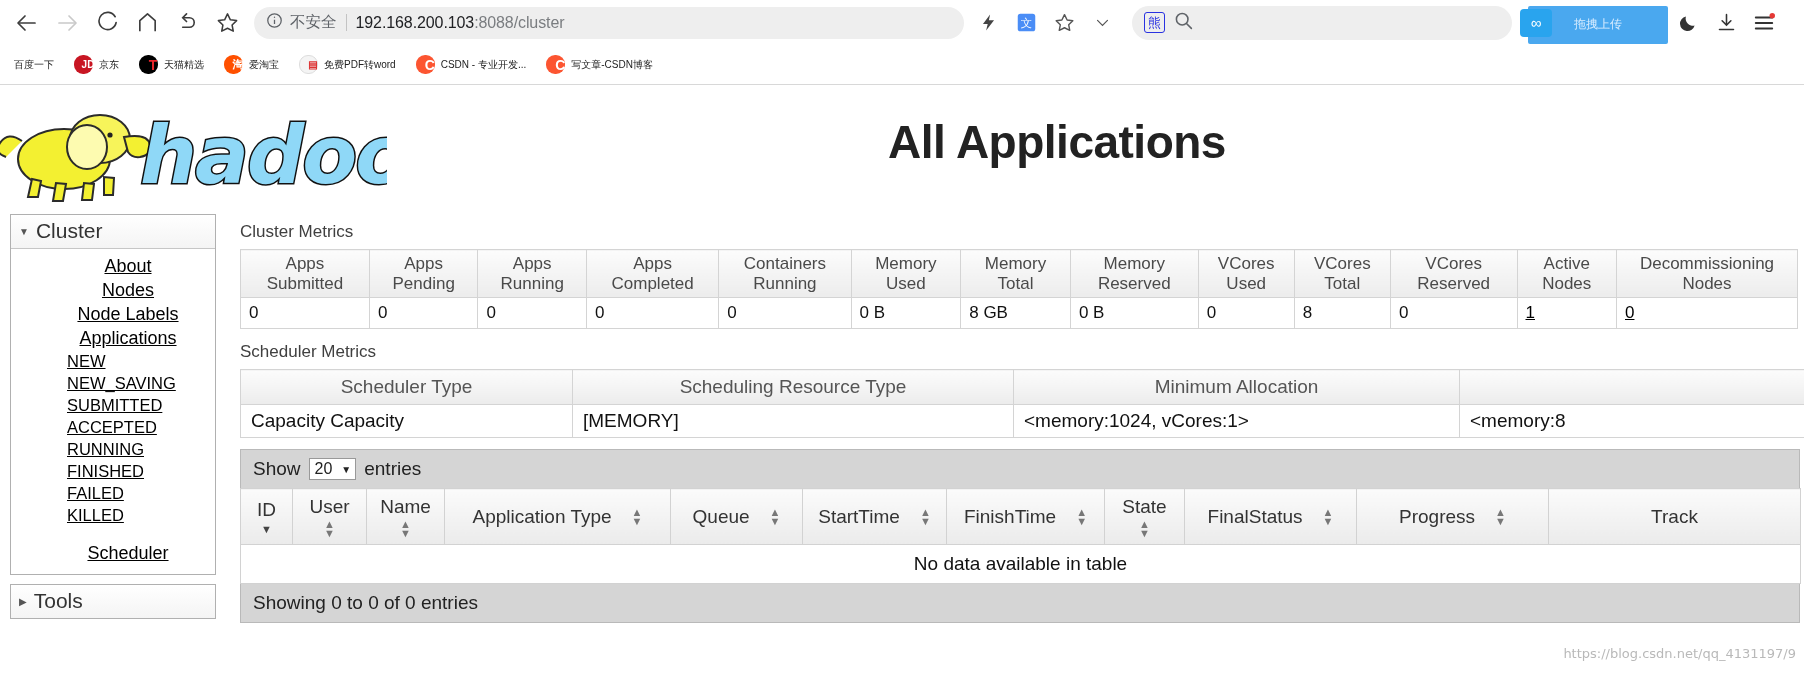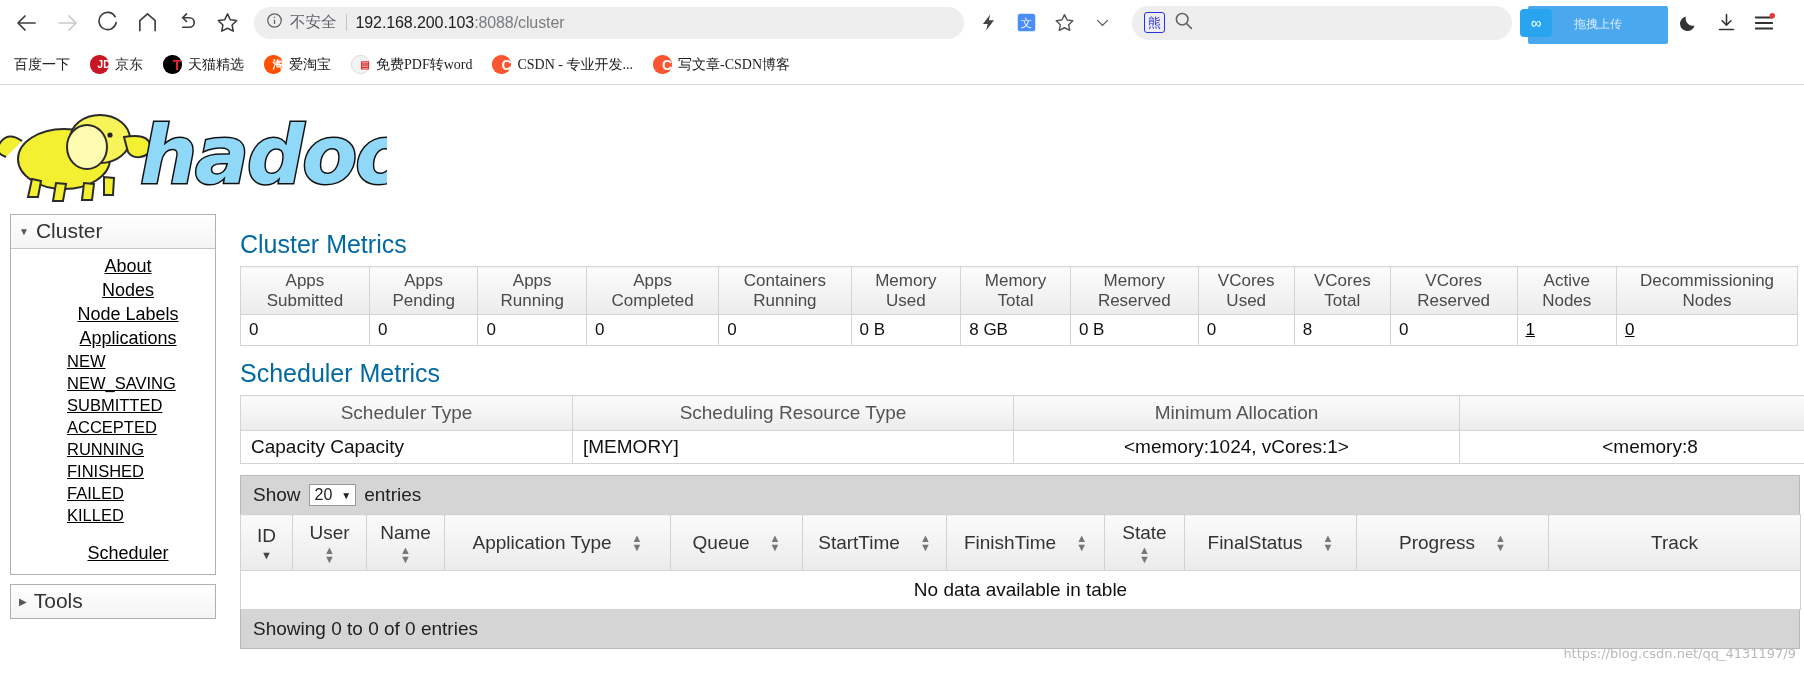--- a/index.html
+++ b/index.html
@@ -76,21 +76,21 @@
   .bm-fav {
     width:19px; height:19px; flex:0 0 19px; border-radius:9px;
     display:flex; align-items:center; justify-content:center;
     font-size:12px; font-weight:bold; color:#fff;padding-left:9px;
   }
   .fav-jd { background:#c81623; font-size:10px; }
   .fav-tm { background:#000; color:#e8262b; font-size:14px; font-weight:900; }
   .fav-tb { background:#ff5000; font-size:11px; }
   .fav-pdf { background:#f4f4f4; color:#d33; border:1px solid #ddd; font-size:10px; }
   .fav-csdn { background:#fc5531; font-size:14px; }
-  .bm-label { font-family:Liberation Serif, serif; font-size:14px; }
+  .bm-label { font-family:Liberation Sans, sans-serif; font-size:10px; }
 
   
   #page { position:relative; width:100%; height:614px; background:#fff; overflow:hidden; }
 
   #hd { height:129px; display:flex; align-items:center; position:relative; }
   #logo-wrap { position:absolute; left:-8px; top:12px; width:395px; height:105px; }
   #app-title {
     position:absolute; left:0; right:0; top:30px; text-align:center;
     font-size:46px; font-weight:bold; color:#222;
     font-family:"Liberation Sans", sans-serif;
@@ -116,21 +116,21 @@
     color:#000; text-decoration:underline; cursor:pointer;
     font-size:18px; font-family:"Liberation Sans", sans-serif;
   }
   .nav-l2 .nav-link { font-size:16.5px; }
   .nav-spacer { height:14px; }
   .tools-box { margin-top:9px; }
   .tools-head { border-bottom:none; }
 
   
   #main { flex:1; padding-left:24px; padding-right:0; min-width:0; }
-  .sec-title { font-size:25px; color:#0369a1; margin:16px 0 7px 0; font-weight:normal; }
+  .sec-title { font-size:17px; color:#404040; margin:8px 0 7px 0; font-weight:normal; }
 
   table.metrics { border-collapse:collapse; width:1558px; table-layout:fixed; }
   table.metrics th {
     background:linear-gradient(#fcfcfc,#ececec);
     border:1px solid #d4d4d4;
     font-weight:normal; color:#4a4a4a; font-size:17px;
     padding:4px 6px; text-align:center; line-height:1.15;
   }
   table.metrics td {
     border:1px solid #d4d4d4; padding:5px 8px;
@@ -141,21 +141,21 @@
   table.sched { border-collapse:collapse; width:1600px; table-layout:fixed; }
   table.sched th {
     background:linear-gradient(#fcfcfc,#ececec);
     border:1px solid #d4d4d4; font-weight:normal;
     color:#555; font-size:19px; padding:6px; text-align:center;
   }
   table.sched td {
     border:1px solid #d4d4d4; padding:5px 10px;
     font-size:19px; color:#111; background:#fff;
   }
-  .ta-c { text-align:center; }
+  .ta-c { }
 
   
   #dt-wrap { margin-top:11px; width:1560px; }
   #dt-top {
     background:#d5d5d5; border:1px solid #b9b9b9; border-bottom:none;
     padding:8px 12px; display:flex; align-items:center; gap:8px;
     font-size:19px; color:#222;
   }
   #len-select {
     background:#fff; border:1px solid #999; font-size:16px;
@@ -353,20 +353,21 @@
           <circle cx="118" cy="38" r="2.6" fill="#222"></circle>
           <path d="M40 82 l-4 18 h10 l3 -16z" fill="#f3f031" stroke="#2b2b2b" stroke-width="2"></path>
           <path d="M64 86 l-3 18 h10 l3 -17z" fill="#f3f031" stroke="#2b2b2b" stroke-width="2"></path>
           <path d="M92 86 l-2 17 h10 l2 -16z" fill="#f3f031" stroke="#2b2b2b" stroke-width="2"></path>
           <path d="M112 80 l0 18 h9 l1 -17z" fill="#f3f031" stroke="#2b2b2b" stroke-width="2"></path>
           <path d="M30 44 q-14 -10 -22 2 q-6 10 6 14" fill="#f3f031" stroke="#2b2b2b" stroke-width="2"></path>
           <text x="148" y="86" font-family="DejaVu Sans, sans-serif" font-size="80" font-weight="bold" font-style="italic" fill="#8fd8f7" stroke="#111" stroke-width="3" paint-order="stroke" letter-spacing="-2">hadoop</text>
         </g>
       </svg>
     </div>
+    <div id="app-title">All Applications</div>
   </div>
 
   <div id="body-wrap">
 
     <div id="sidebar">
       <div class="nav-box">
         <div class="nav-head">
           <span class="caret">▼</span>
           <span>Cluster</span>
         </div>

